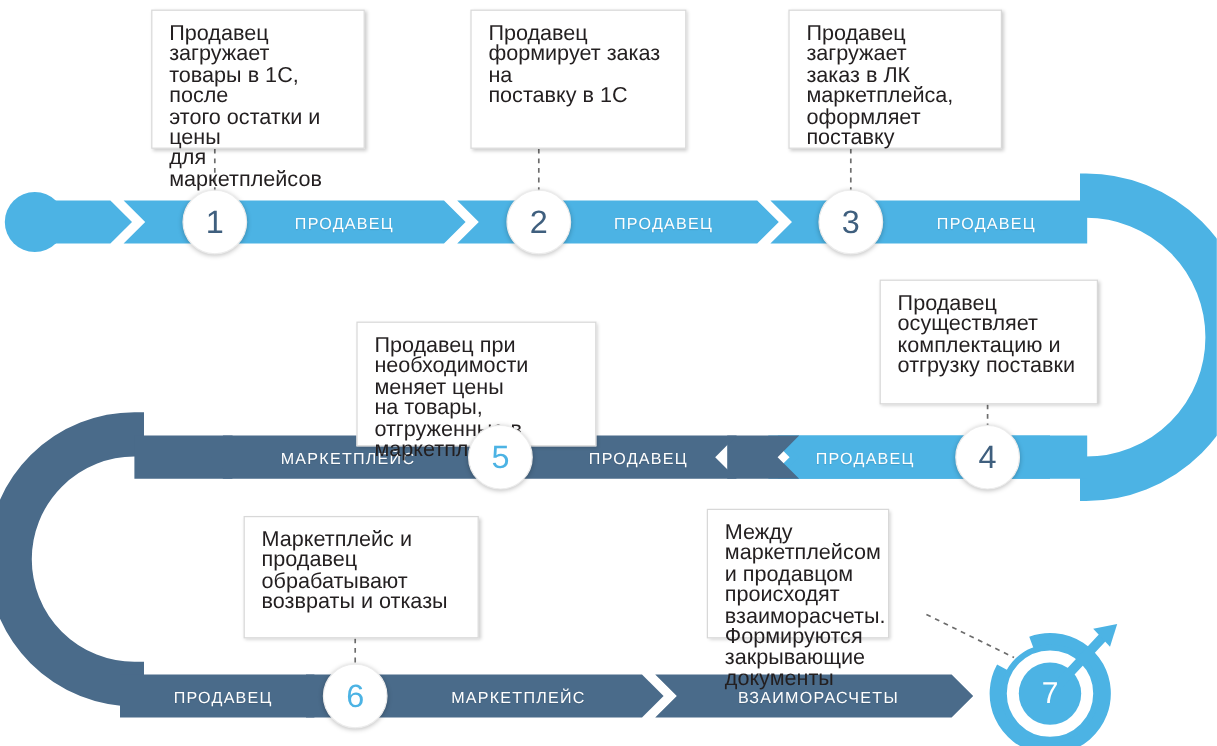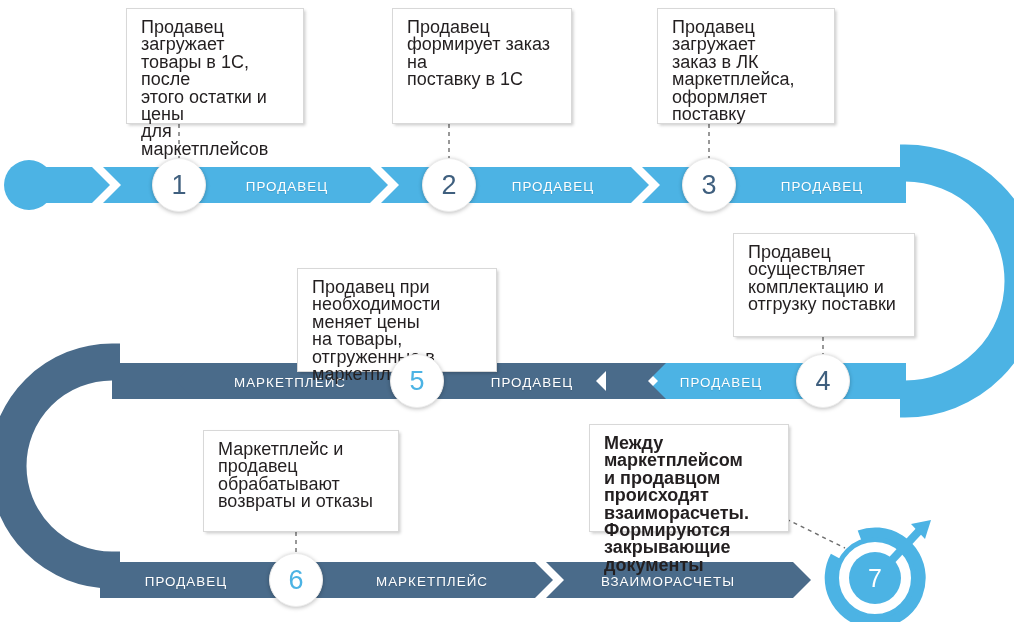--- a/index.html
+++ b/index.html
@@ -123,37 +123,37 @@
 
   <div class="note" style="left:733px;top:233px;width:182px;height:104px;">Продавец
 осуществляет
 комплектацию и
 отгрузку поставки</div>
 
   <div class="note" style="left:203px;top:430px;width:196px;height:102px;">Маркетплейс и
 продавец обрабатывают
 возвраты и отказы</div>
 
-  <div class="note" style="left:589px;top:424px;width:200px;height:108px;font-weight:bold;">Между маркетплейсом
+  <div class="note" style="left:589px;top:424px;width:152px;height:108px;">Между маркетплейсом
 и продавцом происходят
 взаиморасчеты.
 Формируются
 закрывающие документы</div>
 
   <div class="stage-label" style="left:287px;top:186px;">ПРОДАВЕЦ</div>
   <div class="stage-label" style="left:553px;top:186px;">ПРОДАВЕЦ</div>
   <div class="stage-label" style="left:822px;top:186px;">ПРОДАВЕЦ</div>
 
   <div class="stage-label" style="left:290px;top:382px;">МАРКЕТПЛЕЙС</div>
   <div class="stage-label" style="left:532px;top:382px;">ПРОДАВЕЦ</div>
   <div class="stage-label" style="left:721px;top:382px;">ПРОДАВЕЦ</div>
 
   <div class="stage-label" style="left:186px;top:581px;">ПРОДАВЕЦ</div>
   <div class="stage-label" style="left:432px;top:581px;">МАРКЕТПЛЕЙС</div>
-  <div class="stage-label" style="left:668px;top:581px;">ВЗАИМОРАСЧЕТЫ</div>
+  <div class="stage-label" style="left:682px;top:581px;">ВЗАИМОРАСЧЕТЫ</div>
 
   <div class="numcircle dark" style="left:179px;top:185px;">1</div>
   <div class="numcircle dark" style="left:449px;top:185px;">2</div>
   <div class="numcircle dark" style="left:709px;top:185px;">3</div>
   <div class="numcircle dark" style="left:823px;top:381px;">4</div>
   <div class="numcircle blue" style="left:417px;top:381px;">5</div>
   <div class="numcircle blue" style="left:296px;top:580px;">6</div>
 
   <div class="target-wrap" style="left:875px;top:578px;width:120px;height:120px;">
     <svg width="120" height="120" viewBox="0 0 120 120">

